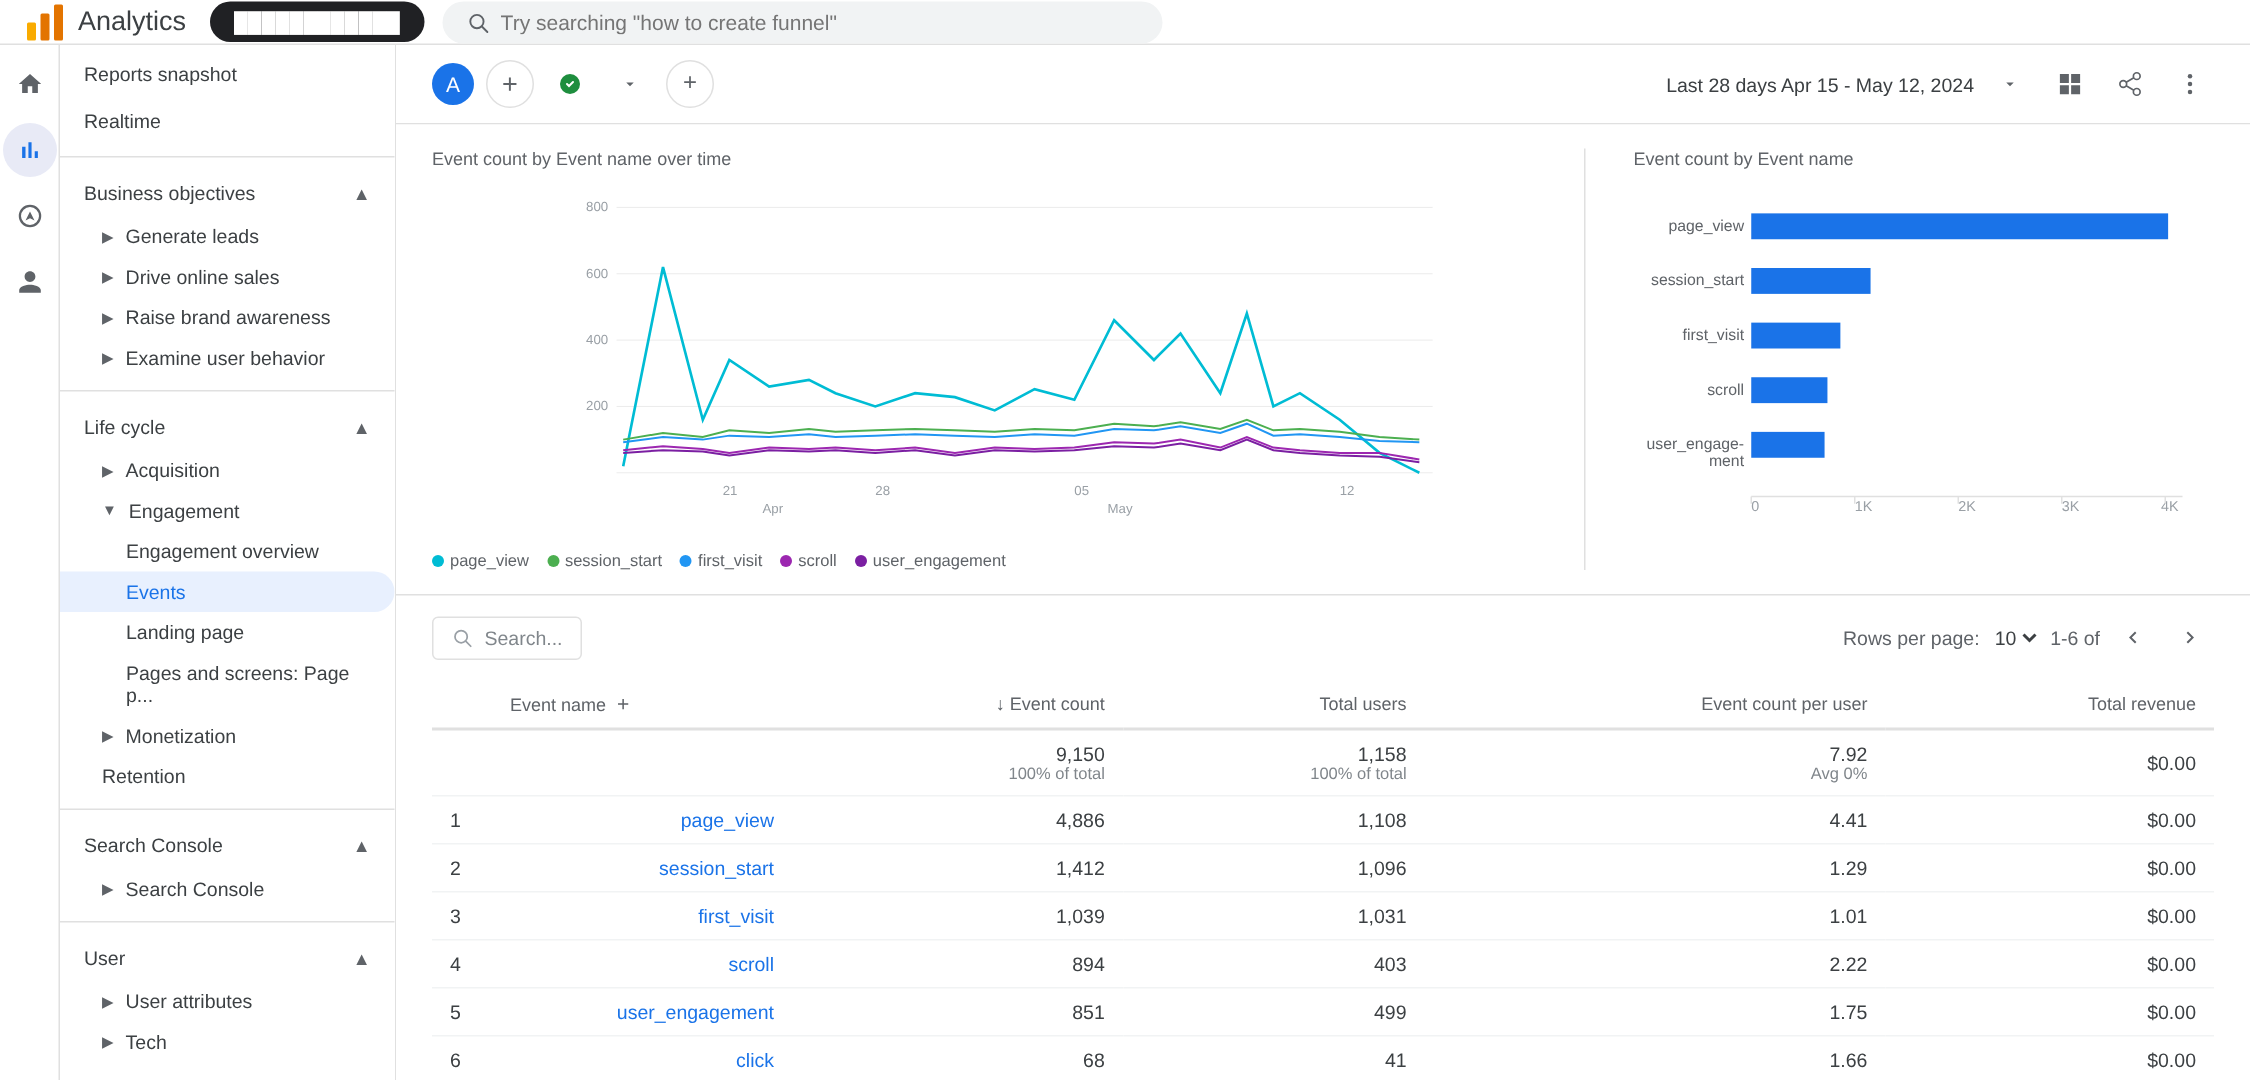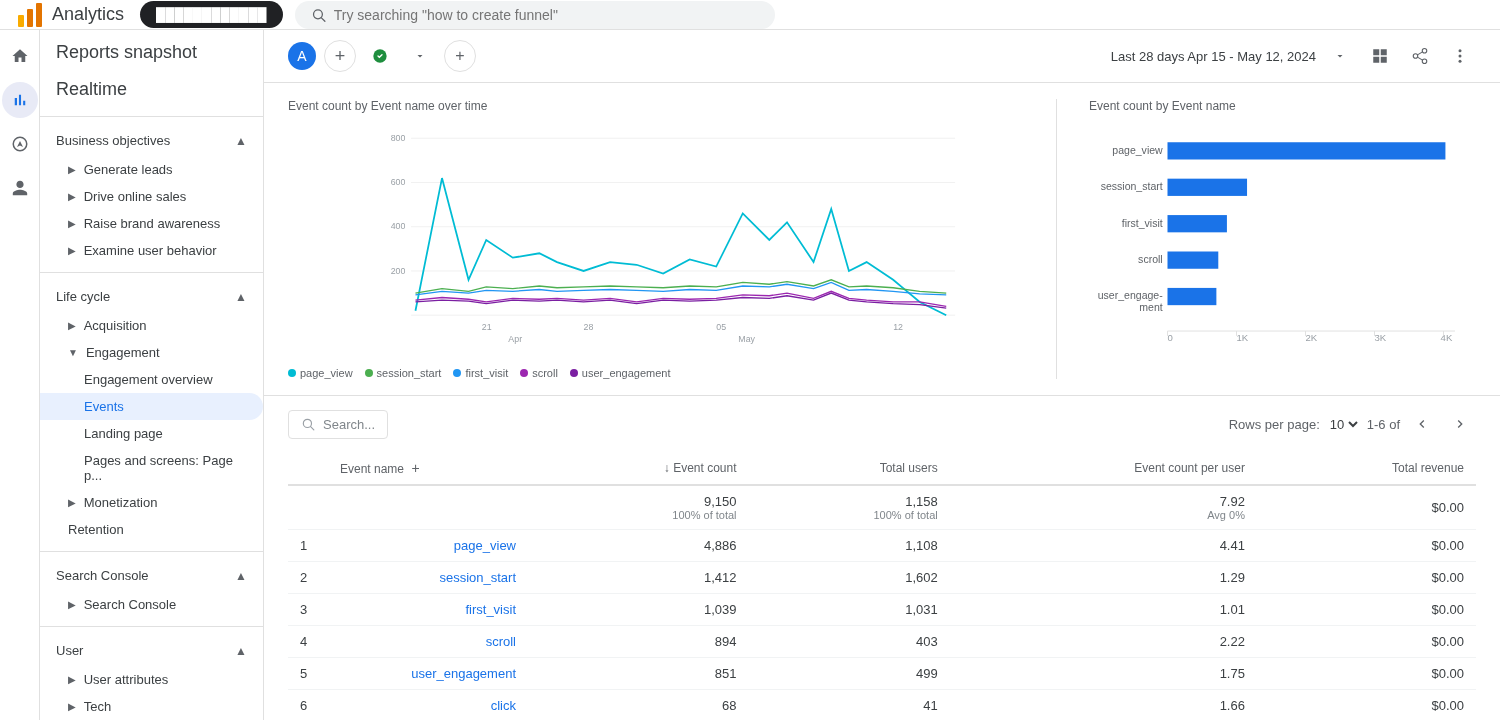--- a/index.html
+++ b/index.html
@@ -52,21 +52,21 @@
       display: flex; align-items: center; padding: 6px 16px 6px 28px;
       font-size: 13px; color: #3c4043; cursor: pointer; gap: 6px;
     }
     .nav-sub-item {
       padding: 6px 16px 6px 44px; font-size: 13px; color: #3c4043; cursor: pointer;
     }
     .nav-sub-item.active { background: #e8f0fe; color: #1a73e8; font-weight: 500; border-radius: 0 24px 24px 0; }
     .divider { height: 1px; background: #e0e0e0; margin: 4px 0; }
     .nav-top-item {
       display: flex; align-items: center; padding: 8px 16px;
-      font-size: 18px; color: #3c4043; cursor: pointer;
+      font-size: 13px; color: #3c4043; cursor: pointer;
     }
 
     
     .content { flex: 1; overflow-y: auto; background: #fff; }
     
     
     .page-header {
       display: flex; align-items: center; padding: 10px 24px;
       border-bottom: 1px solid #e0e0e0; background: #fff; gap: 8px;
     }
@@ -493,21 +493,21 @@
             <td>4,886</td>
             <td>1,108</td>
             <td>4.41</td>
             <td>$0.00</td>
           </tr>
 
           <tr>
             <td>2</td>
             <td><a href="#">session_start</a></td>
             <td>1,412</td>
-            <td>1,602</td>
+            <td>1,096</td>
             <td>1.29</td>
             <td>$0.00</td>
           </tr>
 
           <tr>
             <td>3</td>
             <td><a href="#">first_visit</a></td>
             <td>1,039</td>
             <td>1,031</td>
             <td>1.01</td>

